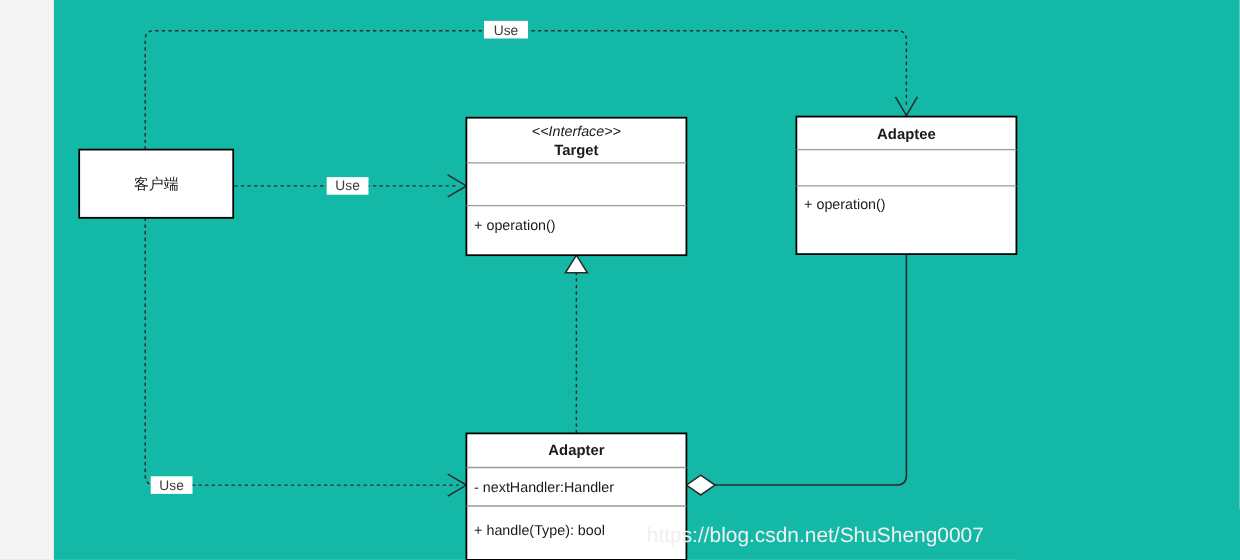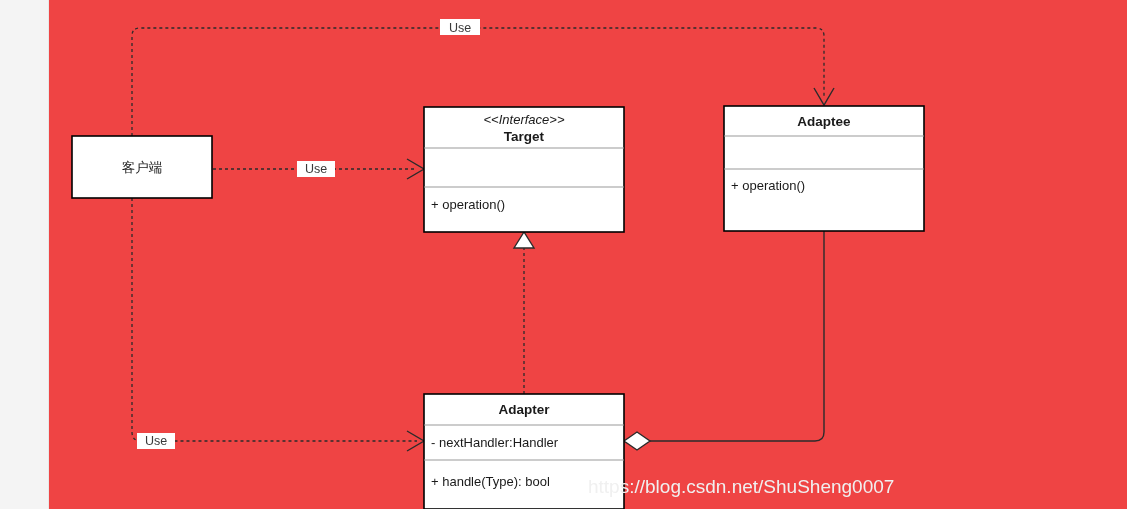--- a/index.html
+++ b/index.html
@@ -10,21 +10,21 @@
   body {
     width: 1127px;
     height: 509px;
     font-family: "Liberation Sans", sans-serif;
     overflow: hidden;
   }
   #canvas {
     position: relative;
     width: 1127px;
     height: 509px;
-    background: #ef4444;
+    background: #14b8a6;
     text-align: right;
   }
   .left-gutter {
     position: absolute;
     left: 0;
     top: 0;
     width: 48px;
     height: 509px;
     background: #f4f4f4;
     border-right: 1px solid #e8e8e8;

